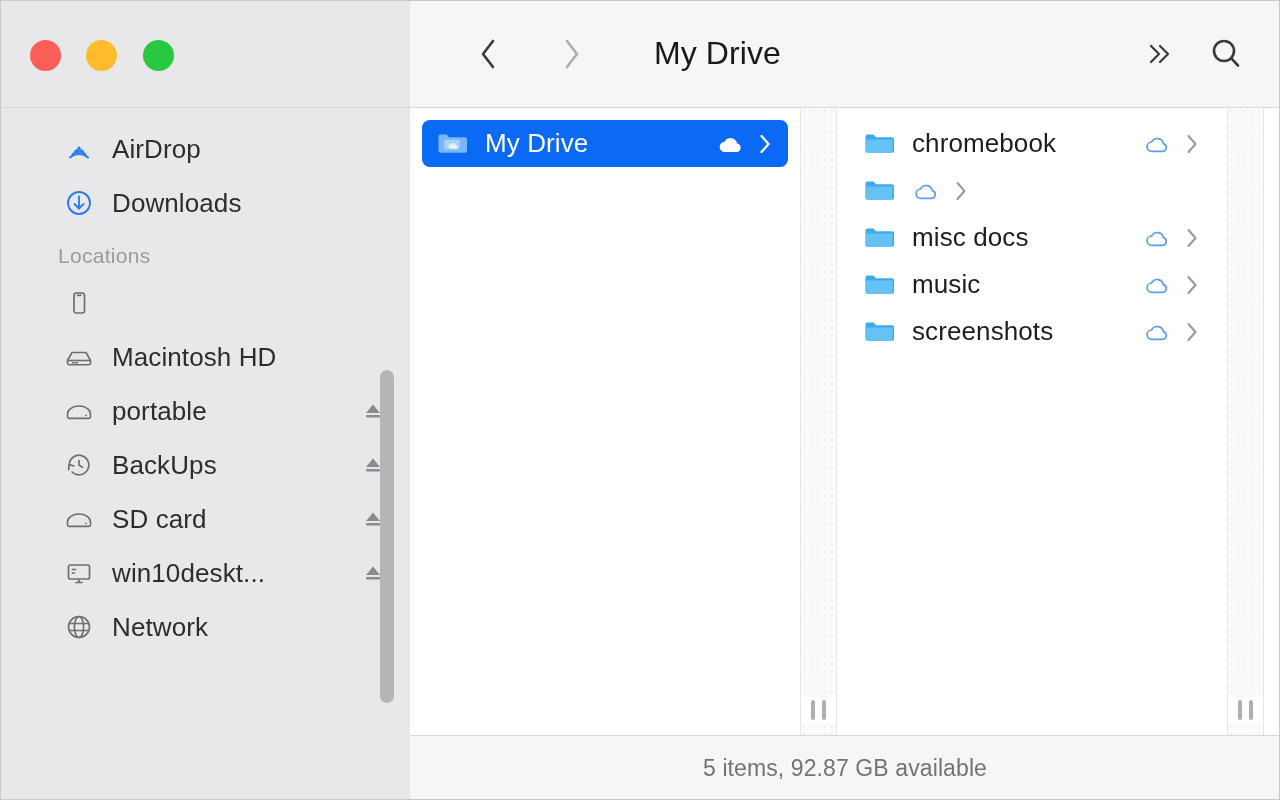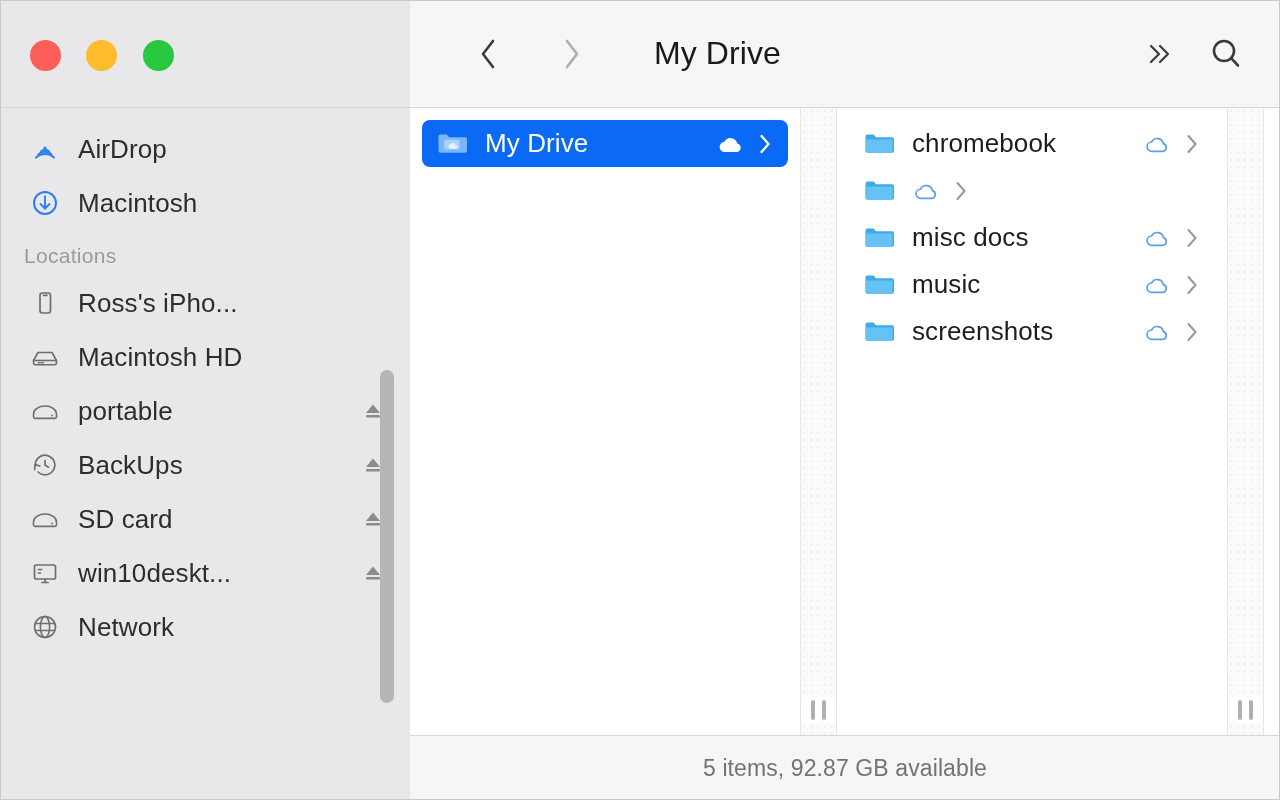--- a/index.html
+++ b/index.html
@@ -47,20 +47,21 @@
     margin-right: 21px;
     vertical-align: top;
   }
   .light.close  { background: #fc5f57; }
   .light.min    { background: #fdbc2e; }
   .light.max    { background: #28c840; margin-right: 0; }
 
   #sidebar-scroll {
     position: relative;
     padding-top: 14px;
+    padding-left: 34px;
   }
 
   .sb-row {
     position: relative;
     display: flex;
     align-items: center;
     height: 54px;
     margin: 0 14px;
     padding: 0 10px 0 14px;
     border-radius: 9px;
@@ -302,33 +303,32 @@
       </div>
 
       <div class="sb-row">
         <span class="sb-ico">
           <svg width="30" height="30" viewBox="0 0 30 30" fill="none" stroke="#2a7df0" stroke-width="1.9" stroke-linecap="round" stroke-linejoin="round">
             <circle cx="15" cy="15" r="11"></circle>
             <path d="M15 8.5v12"></path>
             <path d="M10.5 16l4.5 4.5 4.5-4.5"></path>
           </svg>
         </span>
-        <span class="sb-label">Macintosh</span>
+        <span class="sb-label">Downloads</span>
       </div>
 
       <div class="sb-section">Locations</div>
 
       <div class="sb-row">
         <span class="sb-ico">
           <svg width="30" height="30" viewBox="0 0 30 30" fill="none" stroke="#6e6e73" stroke-width="1.7" stroke-linejoin="round">
             <rect x="10" y="5" width="10.5" height="20" rx="2.4"></rect>
             <path d="M13.6 7.3h3.3" stroke-linecap="round"></path>
           </svg>
         </span>
-        <span class="sb-label">Ross's iPho...</span>
       </div>
 
       <div class="sb-row">
         <span class="sb-ico">
           <svg width="32" height="32" viewBox="0 0 32 32" fill="none" stroke="#6e6e73" stroke-width="1.6" stroke-linejoin="round">
             <path d="M4.5 19.5 L9 11.5 h14 l4.5 8 v2.6 a1.6 1.6 0 0 1 -1.6 1.6 H6.1 a1.6 1.6 0 0 1 -1.6 -1.6 Z"></path>
             <path d="M4.6 19.5 h22.8"></path>
             <path d="M9.5 21.7 h5.5" stroke-linecap="round" stroke-dasharray="1.6 1.6"></path>
           </svg>
         </span>

